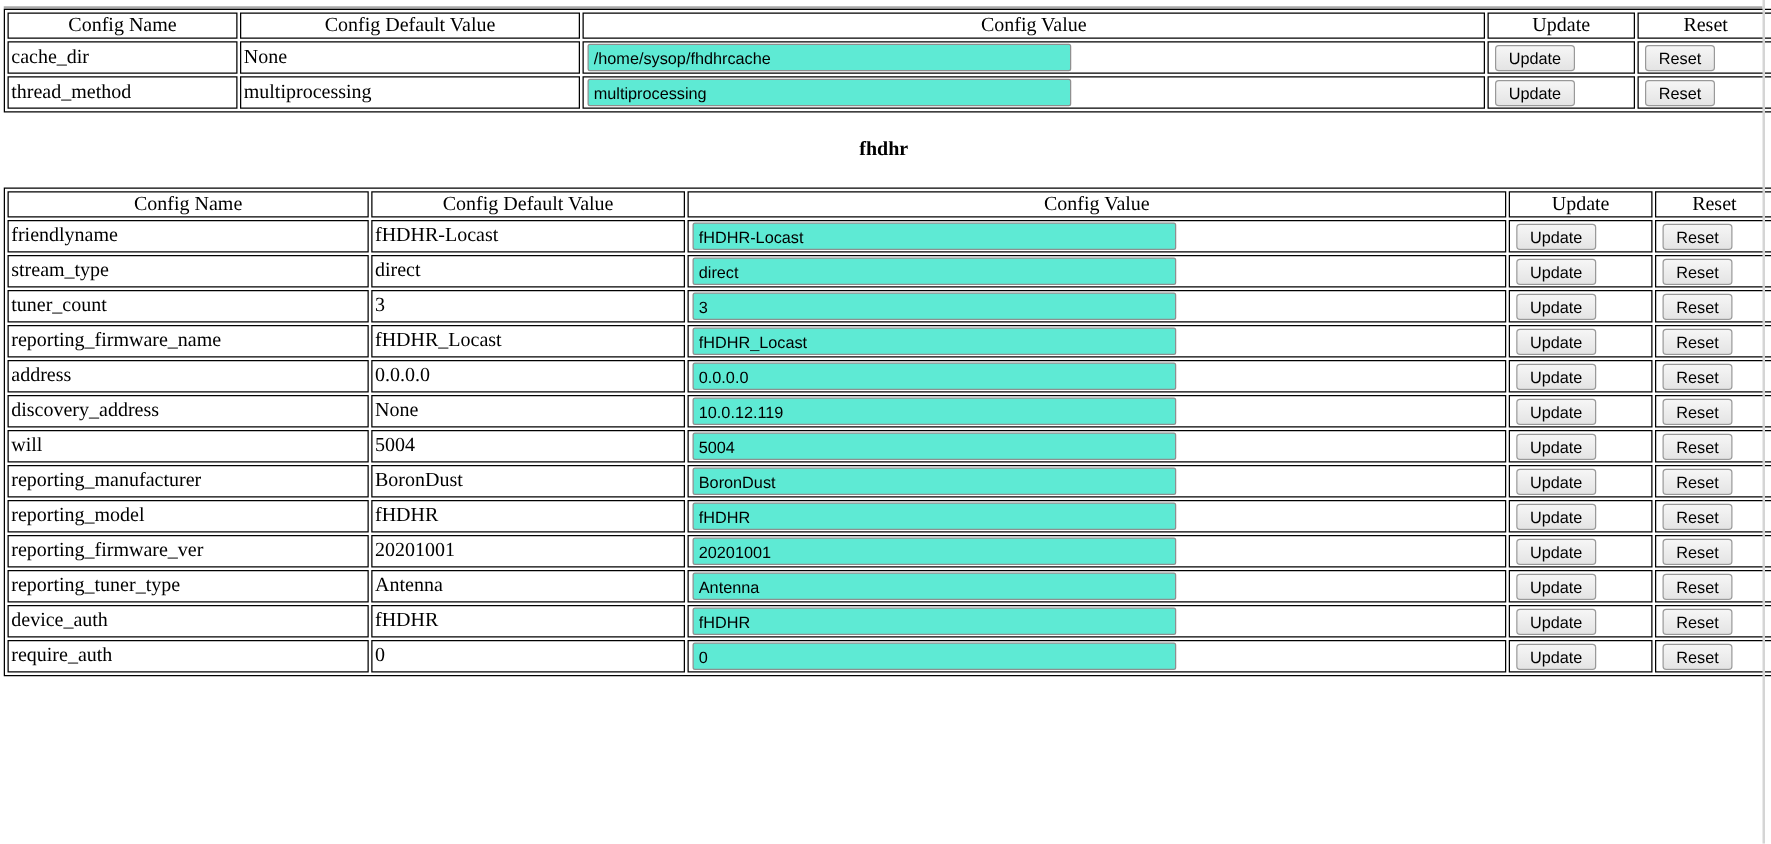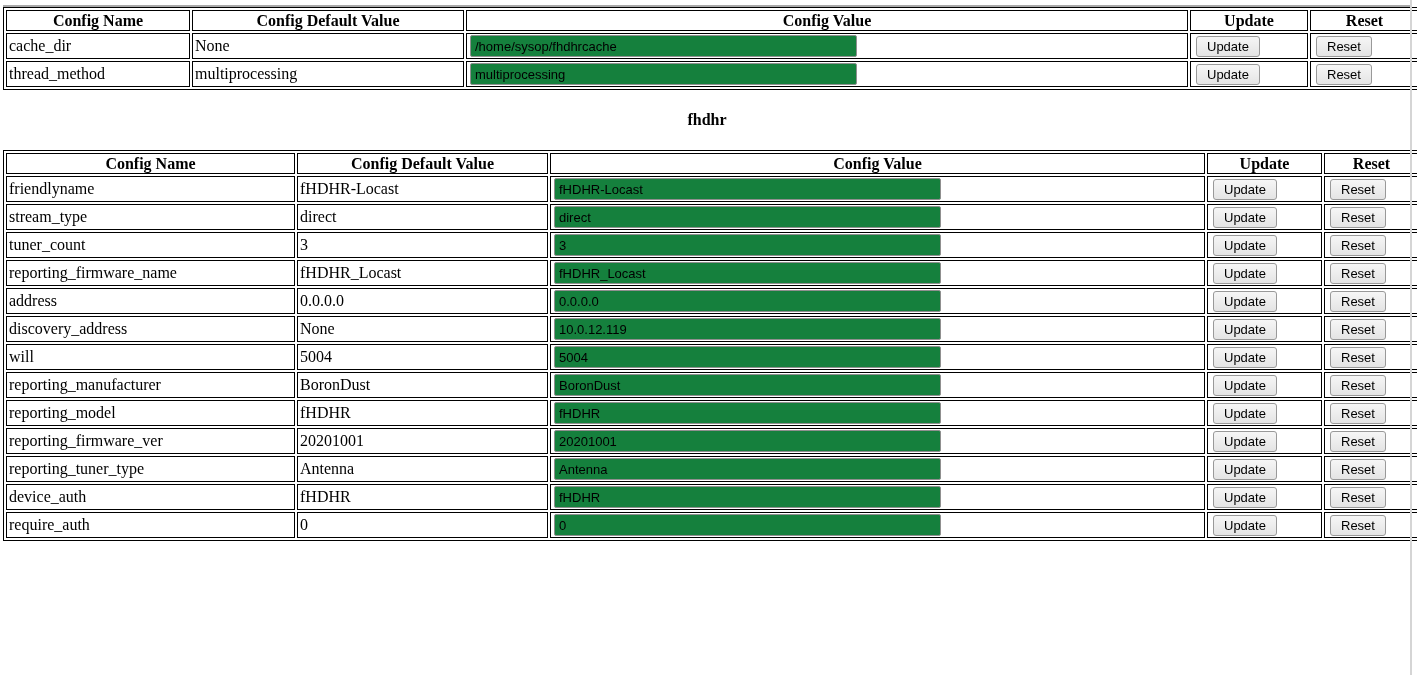--- a/index.html
+++ b/index.html
@@ -20,35 +20,35 @@
   table.cfg {
     border-collapse: separate; border-spacing: 2px;
     border: 1px solid #000; table-layout: fixed;
     width: 1405px; margin: 0;
     font-family: "Liberation Serif", serif; font-size: 16px;
   }
   table.cfg th, table.cfg td {
     border: 1px solid #000; padding: 0 2px;
     overflow: hidden; white-space: nowrap; vertical-align: middle;
   }
-  table.cfg th { font-weight: bold; text-align: center; height: 19px; }
+  table.cfg th { font-weight: normal; text-align: center; height: 19px; }
   table.cfg td { height: 23px; }
   
   .t-main col.c1 { width: 184px; } .t-main col.c2 { width: 272px; }
   .t-main col.c3 { width: 722px; } .t-main col.c4 { width: 118px; }
   .t-main col.c5 { width: 109px; }
   
   .t-fhdhr col.c1 { width: 289px; } .t-fhdhr col.c2 { width: 251px; }
   .t-fhdhr col.c3 { width: 655px; } .t-fhdhr col.c4 { width: 115px; }
   .t-fhdhr col.c5 { width: 95px; }
 
   input.cfg-value {
     width: 387px; height: 22px; box-sizing: border-box;
     font-family: "Liberation Sans", sans-serif; font-size: 13px;
-    color: #000; background: #15803d;
+    color: #000; background: #5eead4;
     border: 1px solid #8f8f8f; border-radius: 2px;
     padding: 1px 4px; margin: 1px 0 1px 1px;
   }
   button.cfg-btn {
     font-family: "Liberation Sans", sans-serif; font-size: 13px;
     color: #000; height: 21px; padding: 1px 10px;
     background: linear-gradient(#f6f6f6, #e4e4e4);
     border: 1px solid #999; border-radius: 3px;
     margin-left: 3px;
   }

